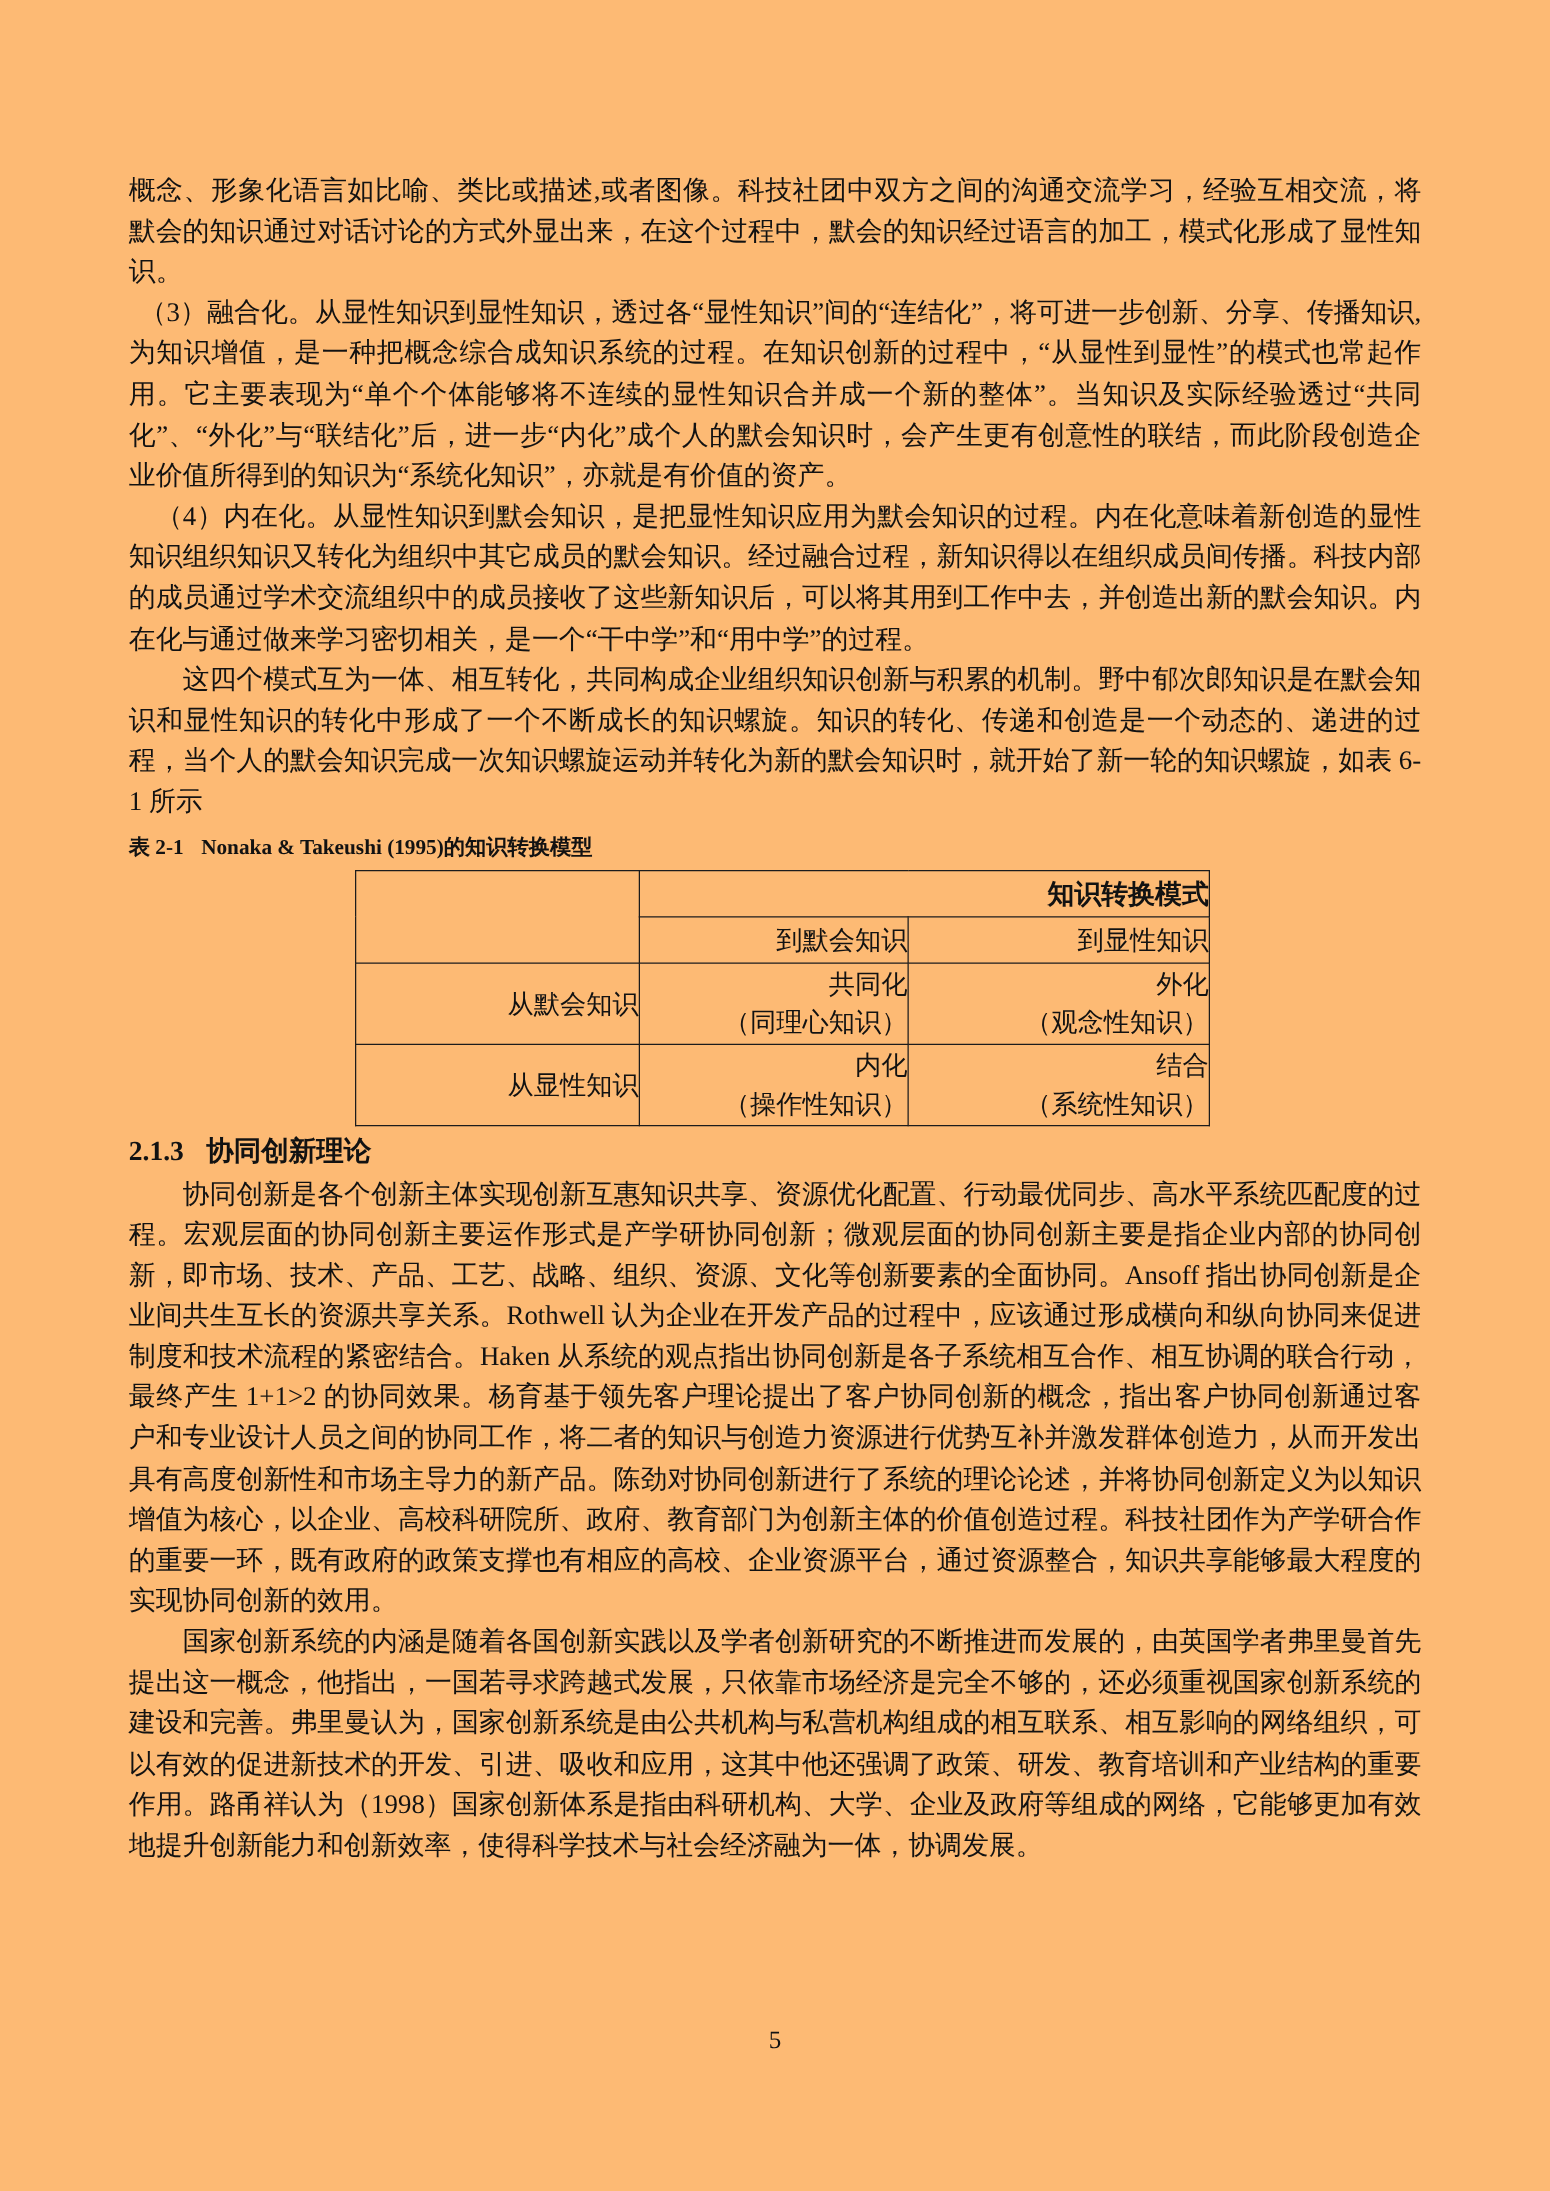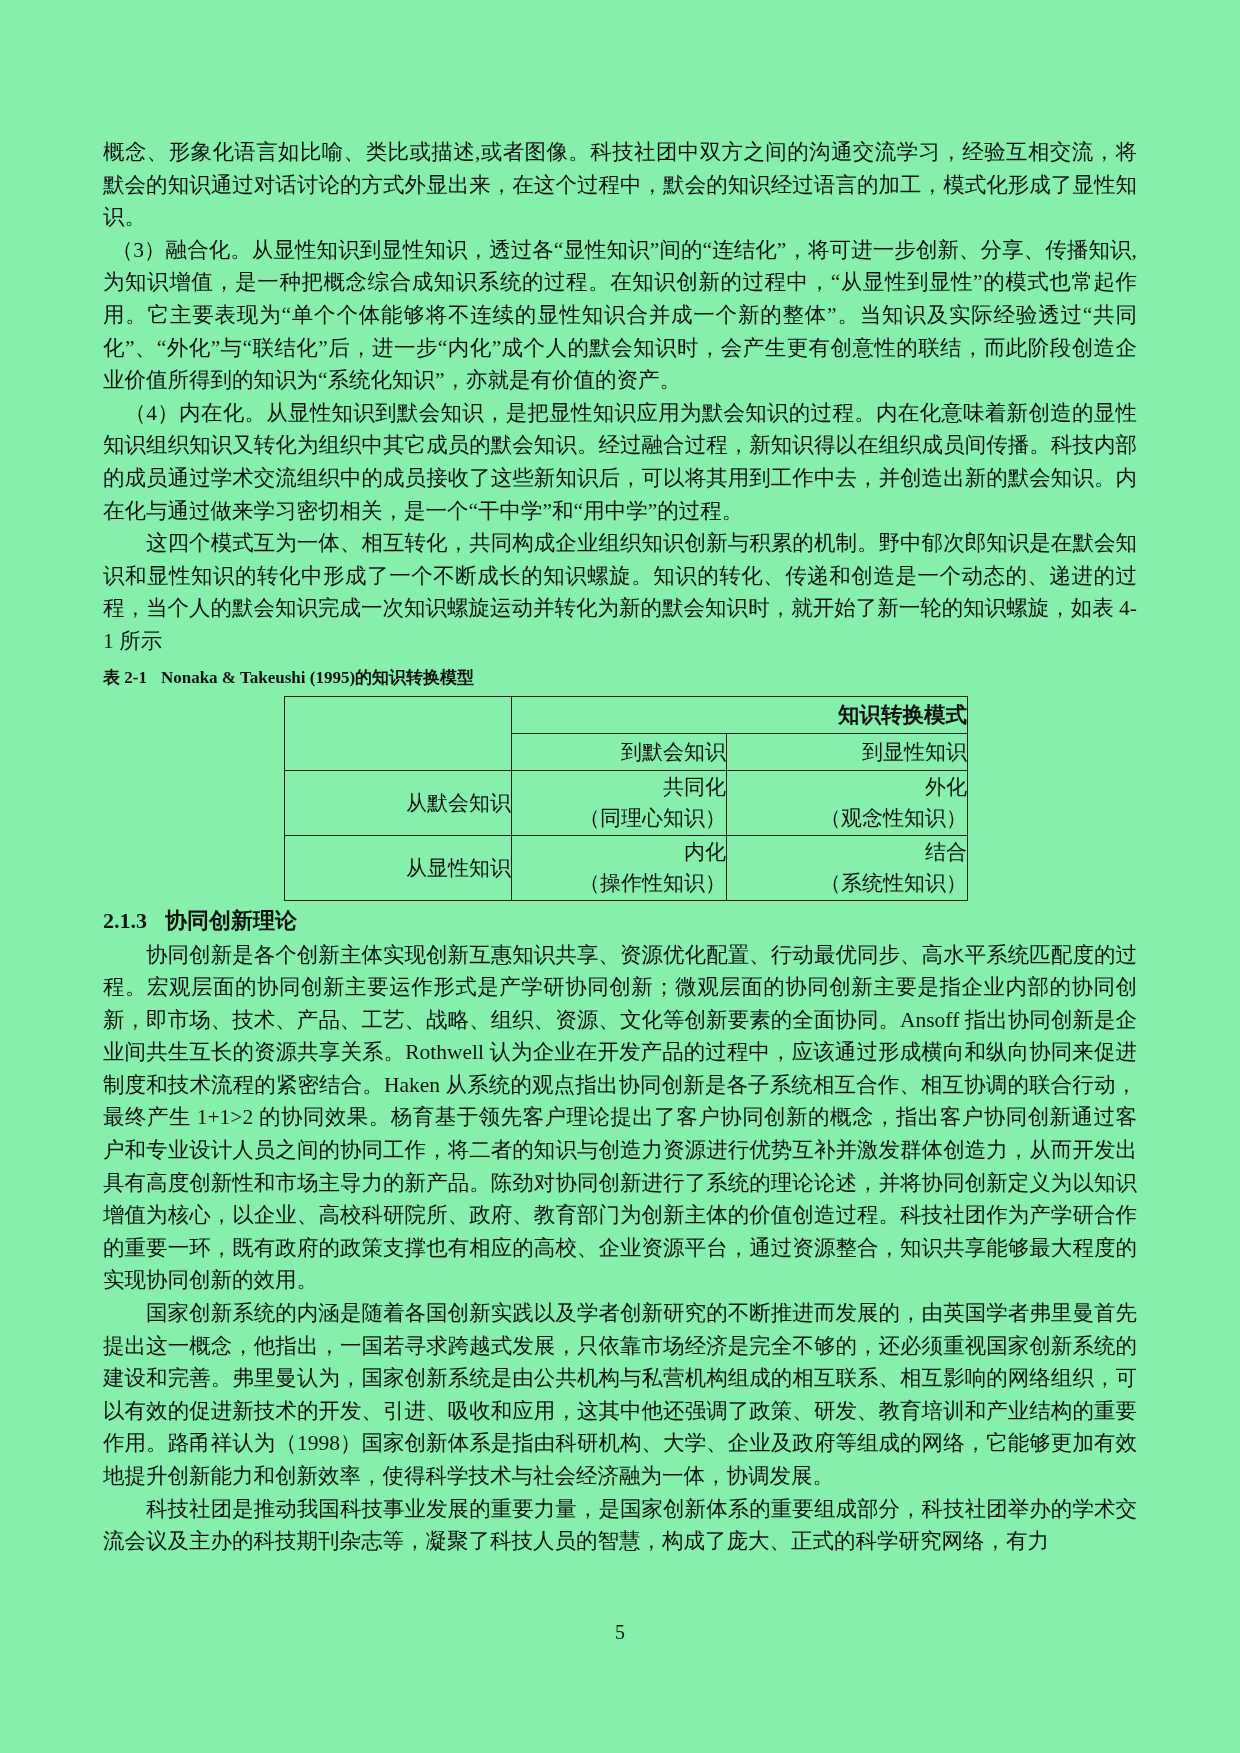--- a/index.html
+++ b/index.html
@@ -13,21 +13,21 @@
     font-family: "Liberation Serif", "DejaVu Serif", serif;
     color: #121212;
   }
   .page {
     position: relative;
     box-sizing: border-box;
     width: 1240px;
     height: 1753px;
     padding: 136px 103px 0 103px;
     overflow: hidden;
-    background: #86efac;
+    background: #fdba74;
   }
   .para {
     margin: 0;
     font-size: 21.5px;
     line-height: 32.6px;
     text-align: justify;
     text-justify: inter-ideograph;
     word-break: break-all;
   }
   .indent    { text-indent: 2em; }
@@ -90,21 +90,21 @@
 <body>
 
 <div class="page">
 
   <p class="para noindent">概念、形象化语言如比喻、类比或描述,或者图像。科技社团中双方之间的沟通交流学习，经验互相交流，将默会的知识通过对话讨论的方式外显出来，在这个过程中，默会的知识经过语言的加工，模式化形成了显性知识。</p>
 
   <p class="para indent-sm">（3）融合化。从显性知识到显性知识，透过各“显性知识”间的“连结化”，将可进一步创新、分享、传播知识,为知识增值，是一种把概念综合成知识系统的过程。在知识创新的过程中，“从显性到显性”的模式也常起作用。它主要表现为“单个个体能够将不连续的显性知识合并成一个新的整体”。当知识及实际经验透过“共同化”、“外化”与“联结化”后，进一步“内化”成个人的默会知识时，会产生更有创意性的联结，而此阶段创造企业价值所得到的知识为“系统化知识”，亦就是有价值的资产。</p>
 
   <p class="para indent-md">（4）内在化。从显性知识到默会知识，是把显性知识应用为默会知识的过程。内在化意味着新创造的显性知识组织知识又转化为组织中其它成员的默会知识。经过融合过程，新知识得以在组织成员间传播。科技内部的成员通过学术交流组织中的成员接收了这些新知识后，可以将其用到工作中去，并创造出新的默会知识。内在化与通过做来学习密切相关，是一个“干中学”和“用中学”的过程。</p>
 
-  <p class="para indent">这四个模式互为一体、相互转化，共同构成企业组织知识创新与积累的机制。野中郁次郎知识是在默会知识和显性知识的转化中形成了一个不断成长的知识螺旋。知识的转化、传递和创造是一个动态的、递进的过程，当个人的默会知识完成一次知识螺旋运动并转化为新的默会知识时，就开始了新一轮的知识螺旋，如表 4-1 所示</p>
+  <p class="para indent">这四个模式互为一体、相互转化，共同构成企业组织知识创新与积累的机制。野中郁次郎知识是在默会知识和显性知识的转化中形成了一个不断成长的知识螺旋。知识的转化、传递和创造是一个动态的、递进的过程，当个人的默会知识完成一次知识螺旋运动并转化为新的默会知识时，就开始了新一轮的知识螺旋，如表 6-1 所示</p>
 
   <div class="caption">
     <span class="cap-label">表 2-1</span><span>Nonaka &amp; Takeushi (1995)的知识转换模型</span>
   </div>
 
   <table class="ktable">
     <colgroup>
       <col style="width:227px">
       <col style="width:215px">
       <col style="width:241px">
@@ -145,17 +145,16 @@
 
   <h2 class="sec">
     <span class="h-num">2.1.3</span><span>协同创新理论</span>
   </h2>
 
   <p class="para indent">协同创新是各个创新主体实现创新互惠知识共享、资源优化配置、行动最优同步、高水平系统匹配度的过程。宏观层面的协同创新主要运作形式是产学研协同创新；微观层面的协同创新主要是指企业内部的协同创新，即市场、技术、产品、工艺、战略、组织、资源、文化等创新要素的全面协同。Ansoff 指出协同创新是企业间共生互长的资源共享关系。Rothwell 认为企业在开发产品的过程中，应该通过形成横向和纵向协同来促进制度和技术流程的紧密结合。Haken 从系统的观点指出协同创新是各子系统相互合作、相互协调的联合行动，最终产生 1+1&gt;2 的协同效果。杨育基于领先客户理论提出了客户协同创新的概念，指出客户协同创新通过客户和专业设计人员之间的协同工作，将二者的知识与创造力资源进行优势互补并激发群体创造力，从而开发出具有高度创新性和市场主导力的新产品。陈劲对协同创新进行了系统的理论论述，并将协同创新定义为以知识增值为核心，以企业、高校科研院所、政府、教育部门为创新主体的价值创造过程。科技社团作为产学研合作的重要一环，既有政府的政策支撑也有相应的高校、企业资源平台，通过资源整合，知识共享能够最大程度的实现协同创新的效用。</p>
 
 
   <p class="para indent">国家创新系统的内涵是随着各国创新实践以及学者创新研究的不断推进而发展的，由英国学者弗里曼首先提出这一概念，他指出，一国若寻求跨越式发展，只依靠市场经济是完全不够的，还必须重视国家创新系统的建设和完善。弗里曼认为，国家创新系统是由公共机构与私营机构组成的相互联系、相互影响的网络组织，可以有效的促进新技术的开发、引进、吸收和应用，这其中他还强调了政策、研发、教育培训和产业结构的重要作用。路甬祥认为（1998）国家创新体系是指由科研机构、大学、企业及政府等组成的网络，它能够更加有效地提升创新能力和创新效率，使得科学技术与社会经济融为一体，协调发展。</p>
 
-  <p class="para indent">科技社团是推动我国科技事业发展的重要力量，是国家创新体系的重要组成部分，科技社团举办的学术交流会议及主办的科技期刊杂志等，凝聚了科技人员的智慧，构成了庞大、正式的科学研究网络，有力</p>
 
   <div class="pageno">5</div>
 
 </div>
 
 </body></html>

